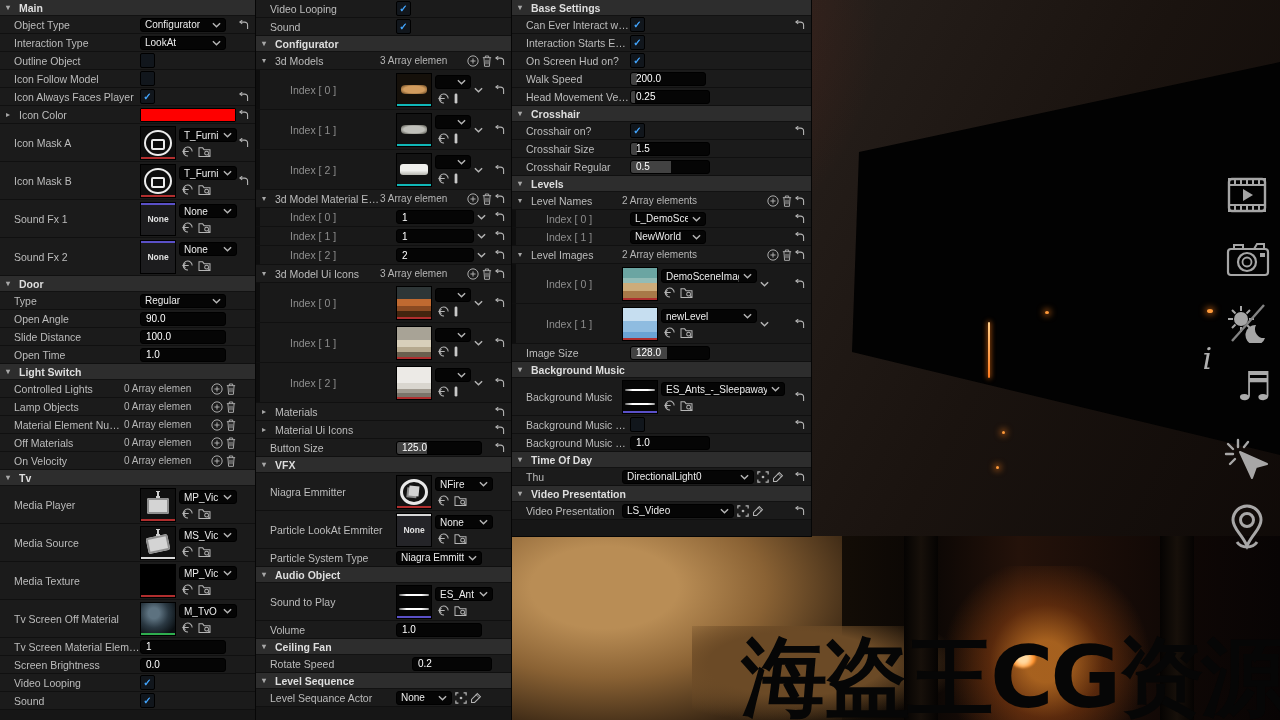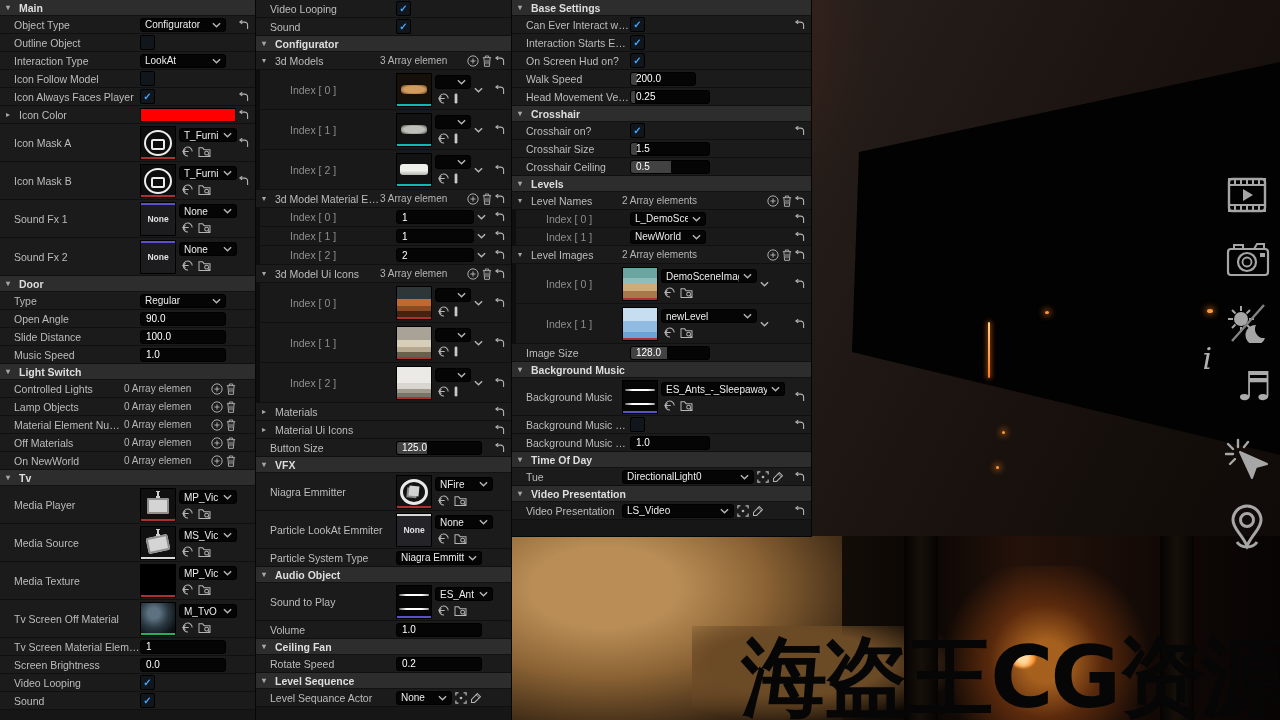--- a/index.html
+++ b/index.html
@@ -200,41 +200,41 @@
       <span class="rst">
         <span class="icobtn">
           <svg width="11" height="10" viewBox="0 0 12 11">
             <path d="M10.5 10V5.5A3.2 3.2 0 0 0 7.3 2.3H2.2" fill="none" stroke="#b5b5b5" stroke-width="1.2"></path>
             <path d="M4.6.3L2 2.3l2.6 2" fill="none" stroke="#b5b5b5" stroke-width="1.2"></path>
           </svg>
         </span>
       </span>
     </div>
     <div class="row">
-      <span class="lbl">Outline Object</span>
-      <div class="ctrl">
-        <div class="cb"></div>
-      </div>
-      <span class="rst"></span>
-    </div>
-    <div class="row">
       <span class="lbl">Interaction Type</span>
       <div class="ctrl">
         <div class="dd" style="width: 86px;">
           <span class="txt">LookAt</span>
           <span class="icobtn">
             <svg width="9" height="6" viewBox="0 0 10 6">
               <path d="M1 1l4 4 4-4" fill="none" stroke="#b5b5b5" stroke-width="1.6"></path>
             </svg>
           </span>
         </div>
       </div>
       <span class="rst"></span>
     </div>
     <div class="row">
+      <span class="lbl">Outline Object</span>
+      <div class="ctrl">
+        <div class="cb"></div>
+      </div>
+      <span class="rst"></span>
+    </div>
+    <div class="row">
       <span class="lbl">Icon Follow Model</span>
       <div class="ctrl">
         <div class="cb"></div>
       </div>
       <span class="rst"></span>
     </div>
     <div class="row">
       <span class="lbl">Icon Always Faces Player</span>
       <div class="ctrl">
         <div class="cb">✓</div>
@@ -445,21 +445,21 @@
     <div class="row">
       <span class="lbl">Slide Distance</span>
       <div class="ctrl">
         <div class="num" style="width: 86px;">
           <span class="v">100.0</span>
         </div>
       </div>
       <span class="rst"></span>
     </div>
     <div class="row">
-      <span class="lbl">Music Speed</span>
+      <span class="lbl">Open Time</span>
       <div class="ctrl">
         <div class="num" style="width: 86px;">
           <span class="v">1.0</span>
         </div>
       </div>
       <span class="rst"></span>
     </div>
     <div class="sec">
       <span class="tri">▾</span>
       <span>Light Switch</span>
@@ -534,21 +534,21 @@
         <span class="icobtn">
           <svg width="10" height="12" viewBox="0 0 12 14">
             <path d="M1 3h10M4 3V1h4v2M2.3 3l.8 10.4h5.8L9.7 3" fill="none" stroke="#b5b5b5" stroke-width="1.1"></path>
             <path d="M4.8 5.5v5.5M7.2 5.5v5.5" stroke="#b5b5b5" stroke-width="1.1"></path>
           </svg>
         </span>
       </div>
       <span class="rst"></span>
     </div>
     <div class="row">
-      <span class="lbl">On NewWorld</span>
+      <span class="lbl">On Velocity</span>
       <div class="ctrl" style="width: 112px;">
         <span class="count">0 Array elemen</span>
         <span class="icobtn">
           <svg width="12" height="12" viewBox="0 0 14 14">
             <circle cx="7" cy="7" r="6" fill="none" stroke="#b5b5b5" stroke-width="1.1"></circle>
             <path d="M7 4v6M4 7h6" stroke="#b5b5b5" stroke-width="1.1"></path>
           </svg>
         </span>
         <span class="icobtn">
           <svg width="10" height="12" viewBox="0 0 12 14">
@@ -1336,21 +1336,21 @@
       </div>
       <span class="rst"></span>
     </div>
     <div class="sec">
       <span class="tri">▾</span>
       <span>Ceiling Fan</span>
     </div>
     <div class="row">
       <span class="lbl">Rotate Speed</span>
       <div class="ctrl">
-        <div class="num" style="width: 86px;">
+        <div class="num" style="width: 86px; margin-left: 16px;">
           <span class="v">0.2</span>
         </div>
       </div>
       <span class="rst"></span>
     </div>
     <div class="sec">
       <span class="tri">▾</span>
       <span>Level Sequence</span>
     </div>
     <div class="row">
@@ -1409,21 +1409,21 @@
     <div class="row">
       <span class="lbl">On Screen Hud on?</span>
       <div class="ctrl">
         <div class="cb">✓</div>
       </div>
       <span class="rst"></span>
     </div>
     <div class="row">
       <span class="lbl">Walk Speed</span>
       <div class="ctrl">
-        <div class="num" style="width: 66px; text-align: right;">
+        <div class="num" style="width: 76px; text-align: right;">
           <span class="fillbar" style="width: 6px;"></span>
           <span class="v">200.0</span>
         </div>
       </div>
       <span class="rst"></span>
     </div>
     <div class="row">
       <span class="lbl">Head Movement Velocity</span>
       <div class="ctrl">
         <div class="num" style="width: 80px;">
@@ -1455,21 +1455,21 @@
       <span class="lbl">Crosshair Size</span>
       <div class="ctrl">
         <div class="num" style="width: 80px;">
           <span class="fillbar" style="width: 6px;"></span>
           <span class="v">1.5</span>
         </div>
       </div>
       <span class="rst"></span>
     </div>
     <div class="row">
-      <span class="lbl">Crosshair Ceiling</span>
+      <span class="lbl">Crosshair Regular</span>
       <div class="ctrl">
         <div class="num" style="width: 80px;">
           <span class="fillbar" style="width: 40px;"></span>
           <span class="v">0.5</span>
         </div>
       </div>
       <span class="rst"></span>
     </div>
     <div class="sec">
       <span class="tri">▾</span>
@@ -1739,21 +1739,21 @@
           <span class="v">1.0</span>
         </div>
       </div>
       <span class="rst"></span>
     </div>
     <div class="sec">
       <span class="tri">▾</span>
       <span>Time Of Day</span>
     </div>
     <div class="row">
-      <span class="lbl">Tue</span>
+      <span class="lbl">Thu</span>
       <div class="ctrl" style="width: 170px;">
         <div class="dd" style="width: 132px;">
           <span class="txt">DirectionalLight0</span>
           <span class="icobtn">
             <svg width="9" height="6" viewBox="0 0 10 6">
               <path d="M1 1l4 4 4-4" fill="none" stroke="#b5b5b5" stroke-width="1.6"></path>
             </svg>
           </span>
         </div>
         <span class="icobtn">

